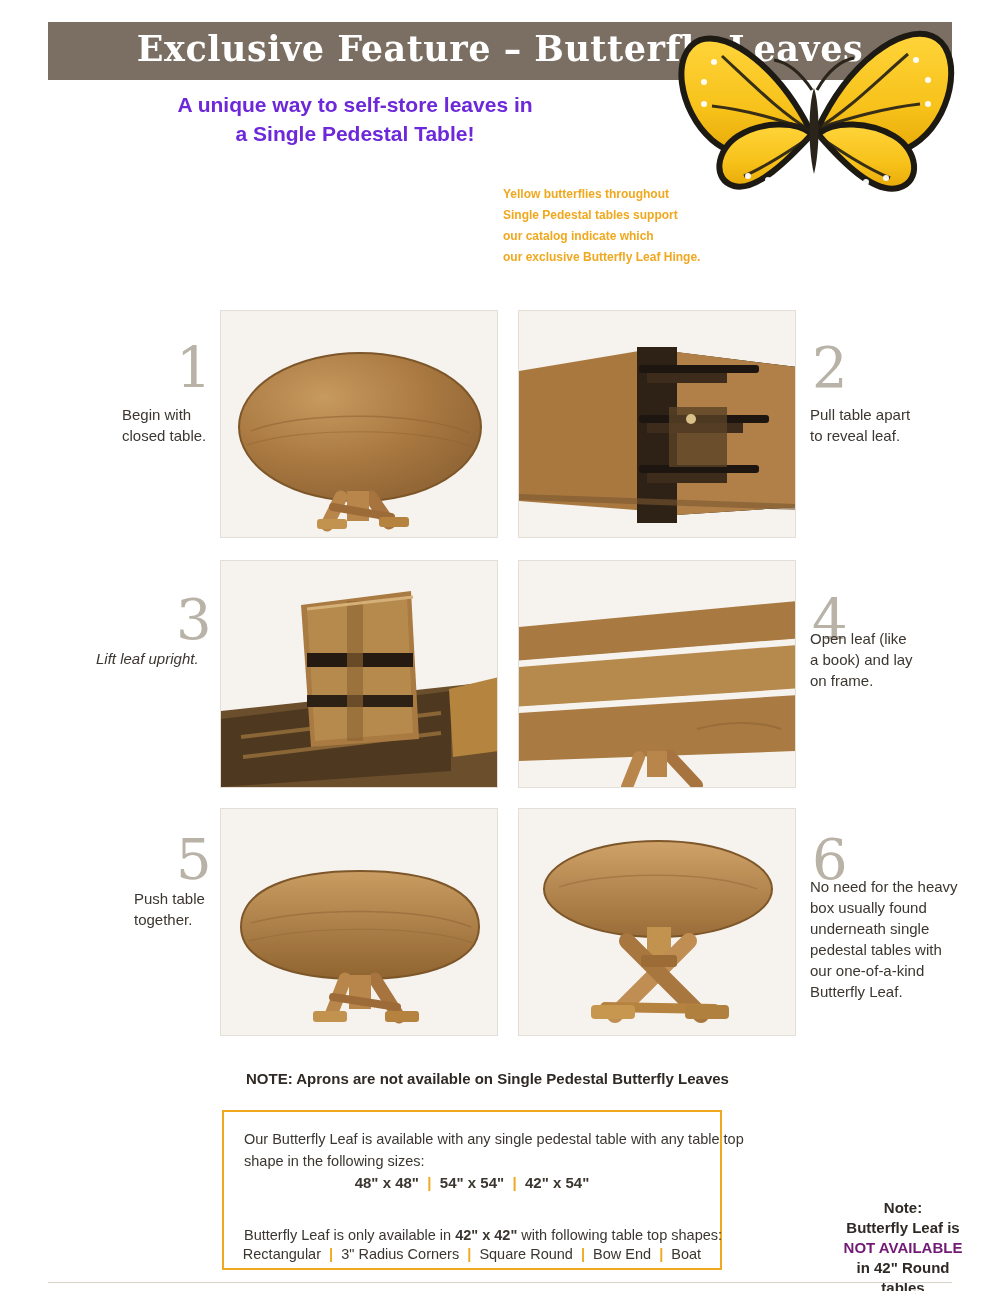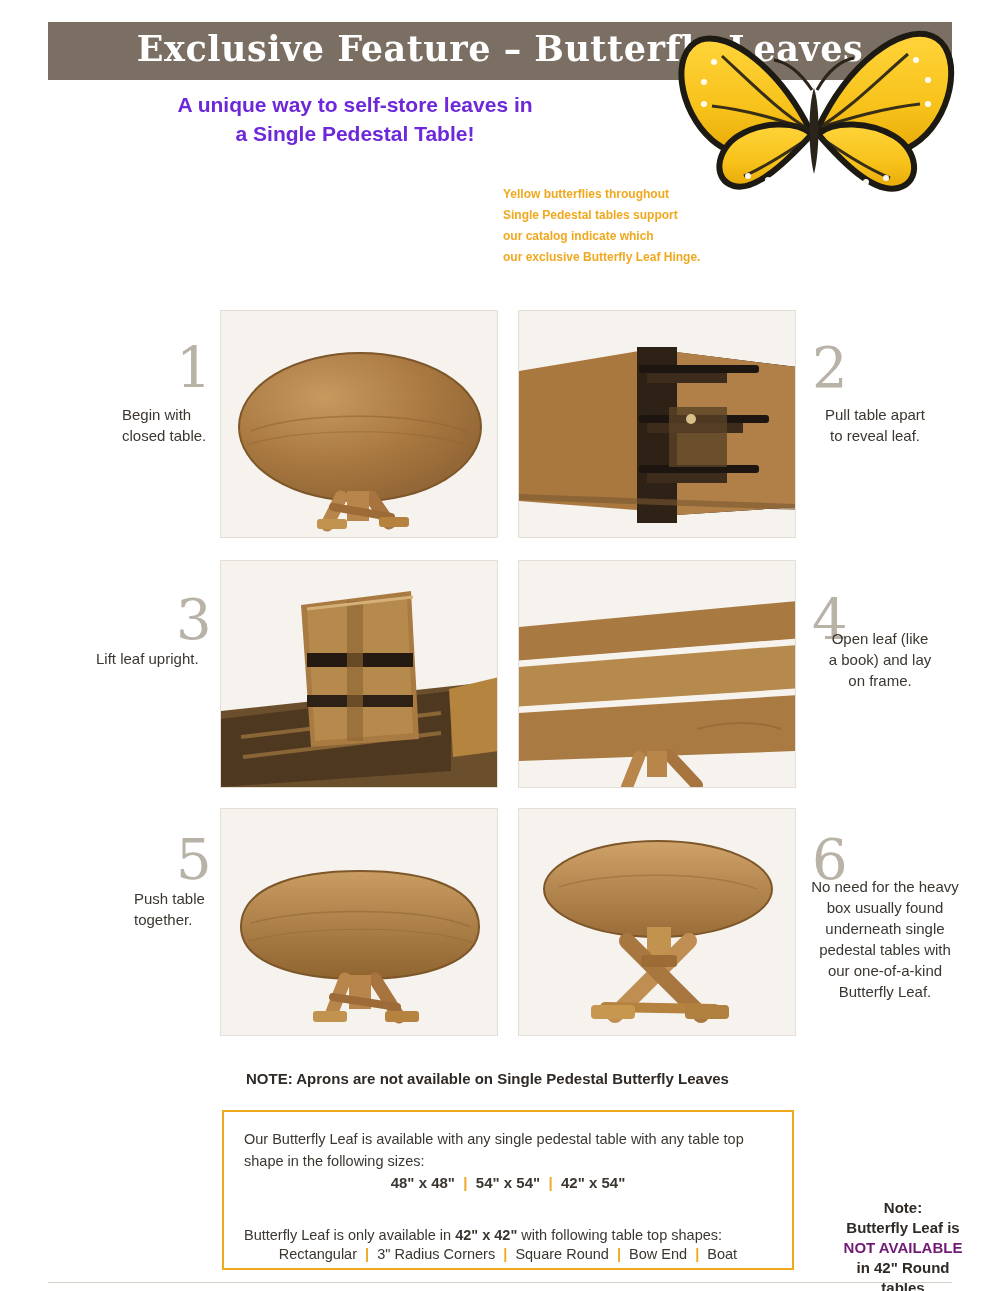--- a/index.html
+++ b/index.html
@@ -77,37 +77,37 @@
     color: #b9b2a7;
     line-height: 1;
     font-weight: normal;
   }
   .steptext {
     position: absolute;
     font-size: 15px;
     line-height: 21px;
     color: #3b3630;
   }
-  .steptext.right { text-align: center; }
+  .steptext.right { text-align: left; }
   .steptext.left  { text-align: left; }
 
   .note-line {
     position: absolute;
     left: 222px; top: 1070px;
     font-weight: bold;
     font-size: 15px;
     color: #2f2a25;
     margin-left: 24px;
   }
 
   
   .availbox {
     position: absolute;
     left: 222px; top: 1110px;
-    width: 572px; height: 160px;
+    width: 500px; height: 160px;
     border: 2px solid #f0a81e;
     background: #ffffff;
   }
   .avail-p {
     position: absolute;
     font-size: 14.5px;
     line-height: 22px;
     color: #3b3630;
   }
   .avail-sizes {
@@ -249,21 +249,21 @@
       <circle cx="172" cy="108" r="5" fill="#d9c089"></circle>
       <path d="M0 186 L278 196" stroke="#7a5730" stroke-width="6" opacity=".6"></path>
     </svg>
   </div>
   <div class="stepnum" style="left:812px; top:340px;">2</div>
   <div class="steptext right" style="left:810px; top:404px; width:130px;">
     Pull table apart<br>to reveal leaf.
   </div>
 
   <div class="stepnum" style="left:176px; top:592px;">3</div>
-  <div class="steptext left" style="left:96px; top:648px; width:130px;">
+  <div class="steptext left" style="left:96px; top:648px; width:130px;font-style:italic;">
     Lift leaf upright.
   </div>
   <div class="photo" style="left:220px; top:560px; width:278px; height:228px;">
     <svg viewBox="0 0 278 228" width="278" height="228">
       <rect width="278" height="228" fill="#f6f3ee"></rect>
       <path d="M0 150 L278 120 L278 228 L0 228 Z" fill="#6b4f2c"></path>
       <path d="M0 158 L230 130 L230 210 L0 226 Z" fill="#4e3920"></path>
       <g stroke="#8a6536" stroke-width="4" fill="none">
         <path d="M20 176 L220 152"></path>
           <path d="M22 196 L220 172"></path>

